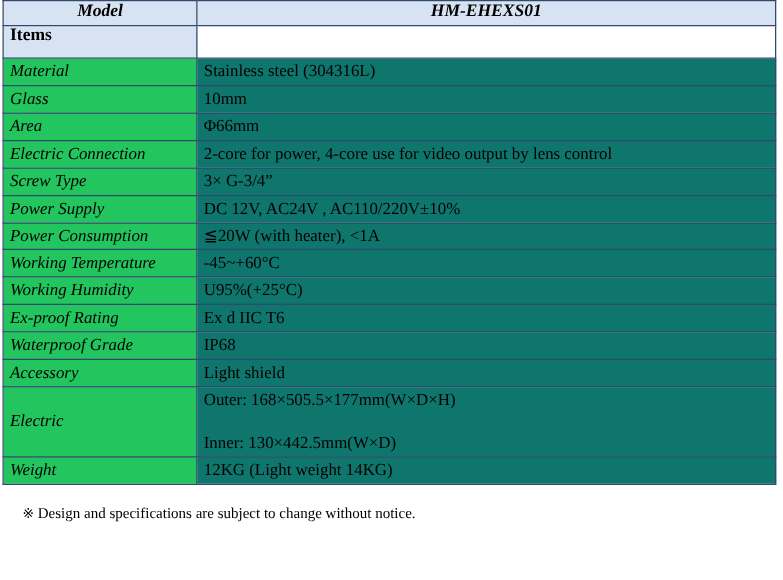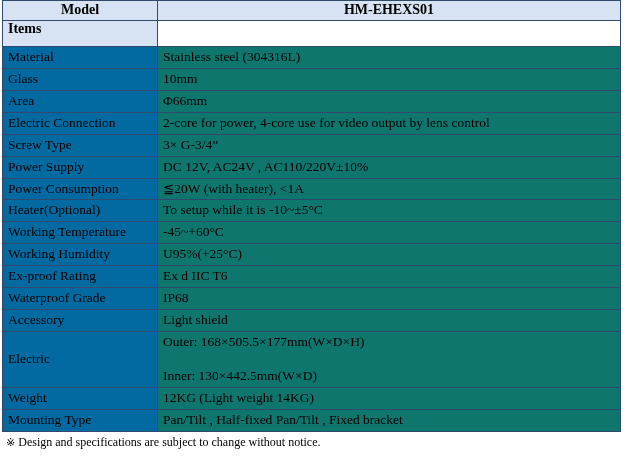--- a/index.html
+++ b/index.html
@@ -39,48 +39,50 @@
   col.c2 { width: 463px; }
 
   tr.header-row td {
     background: #d7e3f2;
     text-align: center;
     font-weight: bold;
     font-size: 14px;
     height: 17px;
     padding-top: 1px;
     padding-bottom: 1px;
+    font-style: italic;
   }
   tr.items-row td.items-cell {
     background: #d7e3f2;
     font-weight: bold;
     font-size: 14px;
     text-align: left;
     height: 17px;
     padding-top: 0px;
     padding-bottom: 8px;
   }
   tr.items-row td.items-blank {
     background: #ffffff;
     border-top: none;
   }
   td.label {
-    background: #0369a1;
+    background: #22c55e;
     text-align: left;
     font-size: 13.5px;
     white-space: nowrap;
+    font-style: italic;
   }
   td.value {
     background: #0f766e;
     text-align: left;
     font-size: 13.5px;
   }
   td.value .line2 { display: block; margin-top: 18px; }
   .note {
-    margin: 0;
+    margin: 12px;
     padding: 3px 0 0 6px;
     font-size: 12px;
     font-family: "Liberation Serif", serif;
   }
   .note .mark { font-family: "DejaVu Sans", sans-serif; font-size: 11px; }
   .tall { height: 32px; }
 </style>
 </head>
 <body>
 
@@ -122,24 +124,20 @@
       </tr>
       <tr>
         <td class="label">Power Supply</td>
         <td class="value">DC 12V, AC24V , AC110/220V±10%</td>
       </tr>
       <tr>
         <td class="label">Power Consumption</td>
         <td class="value">≦20W (with heater), &lt;1A</td>
       </tr>
       <tr>
-        <td class="label">Heater(Optional)</td>
-        <td class="value">To setup while it is -10~±5°C</td>
-      </tr>
-      <tr>
         <td class="label">Working Temperature</td>
         <td class="value">-45~+60°C</td>
       </tr>
       <tr>
         <td class="label">Working Humidity</td>
         <td class="value">U95%(+25°C)</td>
       </tr>
       <tr>
         <td class="label">Ex-proof Rating</td>
         <td class="value">Ex d IIC T6</td>
@@ -156,23 +154,19 @@
         <td class="label">Electric</td>
         <td class="value">
           <span class="line1">Outer: 168×505.5×177mm(W×D×H)</span>
           <span class="line2">Inner: 130×442.5mm(W×D)</span>
         </td>
       </tr>
       <tr>
         <td class="label">Weight</td>
         <td class="value">12KG (Light weight 14KG)</td>
       </tr>
-      <tr>
-        <td class="label">Mounting Type</td>
-        <td class="value">Pan/Tilt , Half-fixed Pan/Tilt , Fixed bracket</td>
-      </tr>
     </tbody>
   </table>
   <p class="note">
     <span class="mark">※</span>
     <span>Design and specifications are subject to change without notice.</span>
   </p>
 </div>
 
 </body></html>

